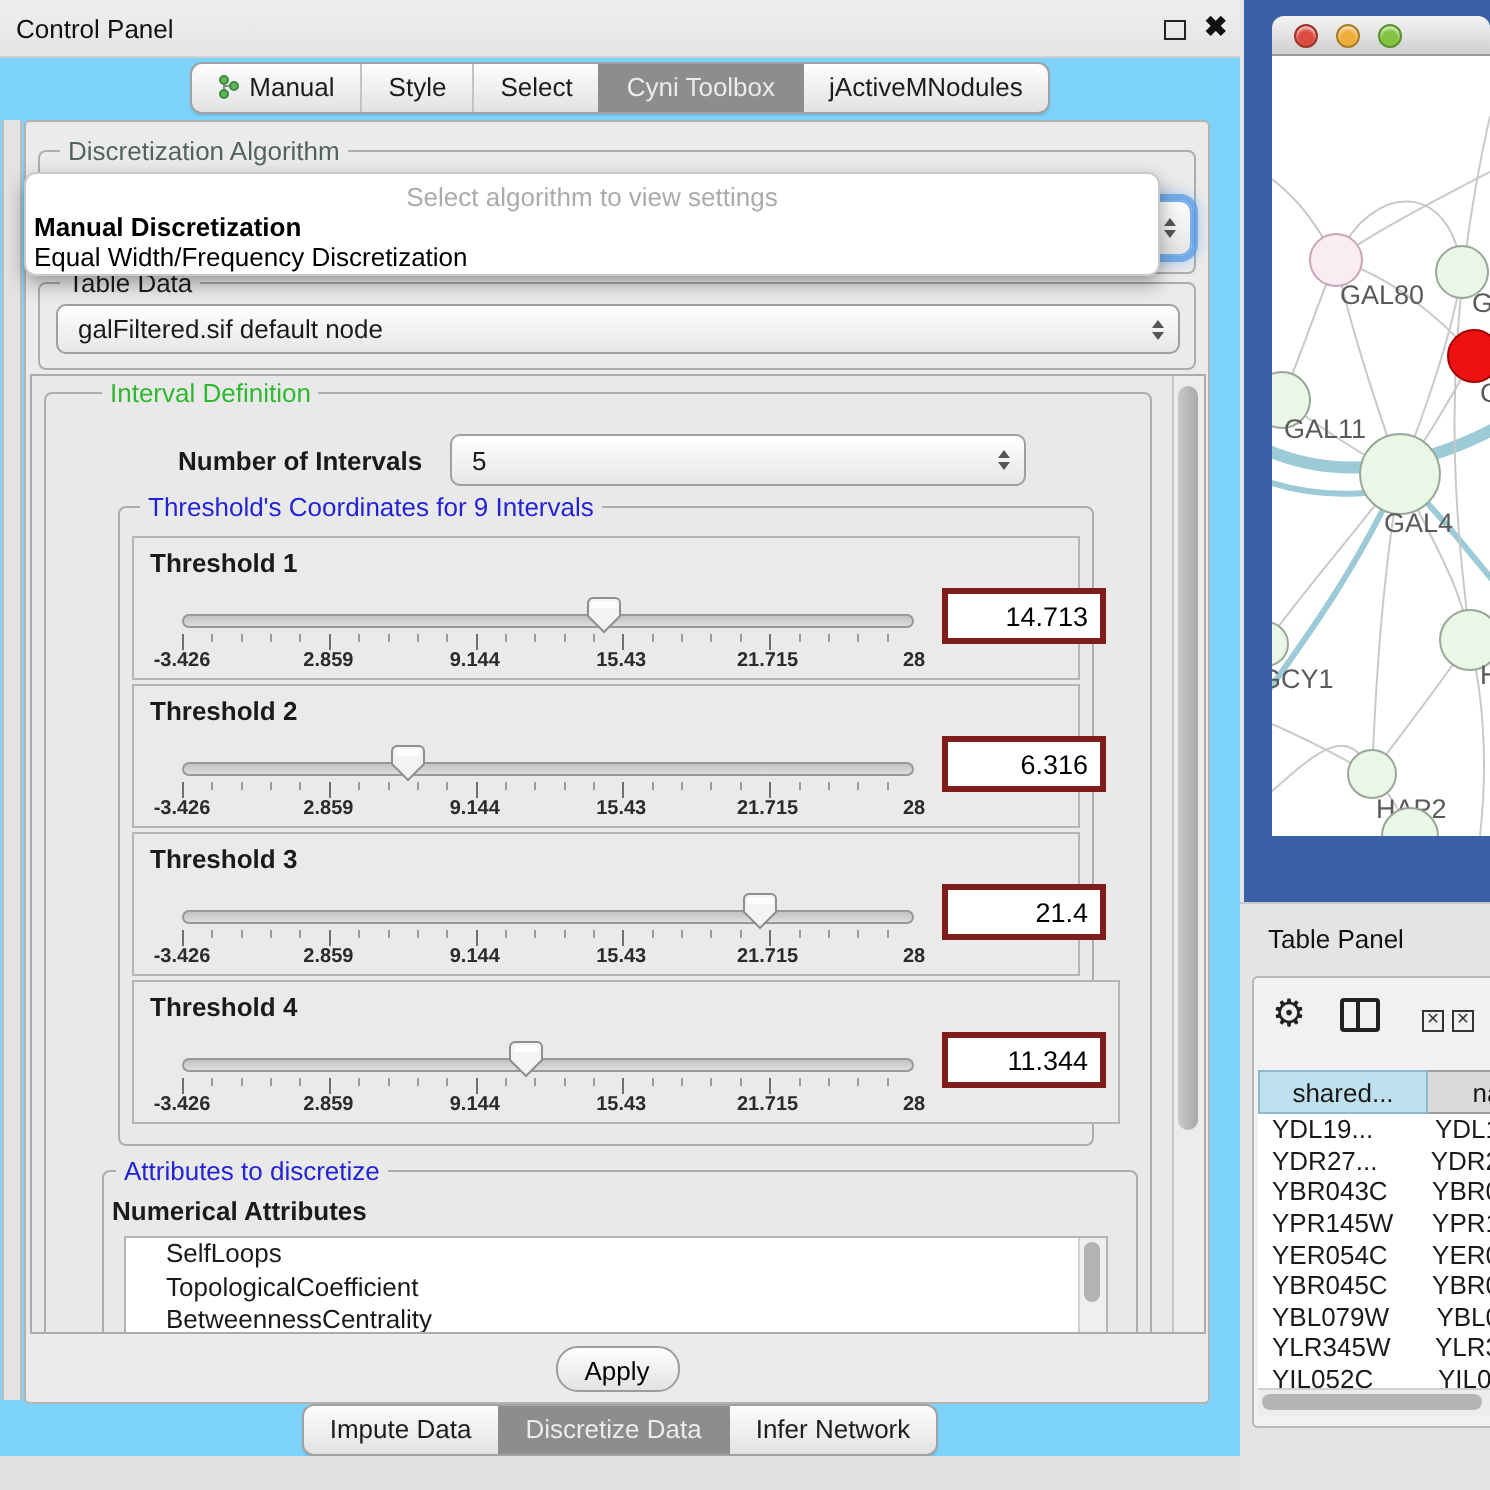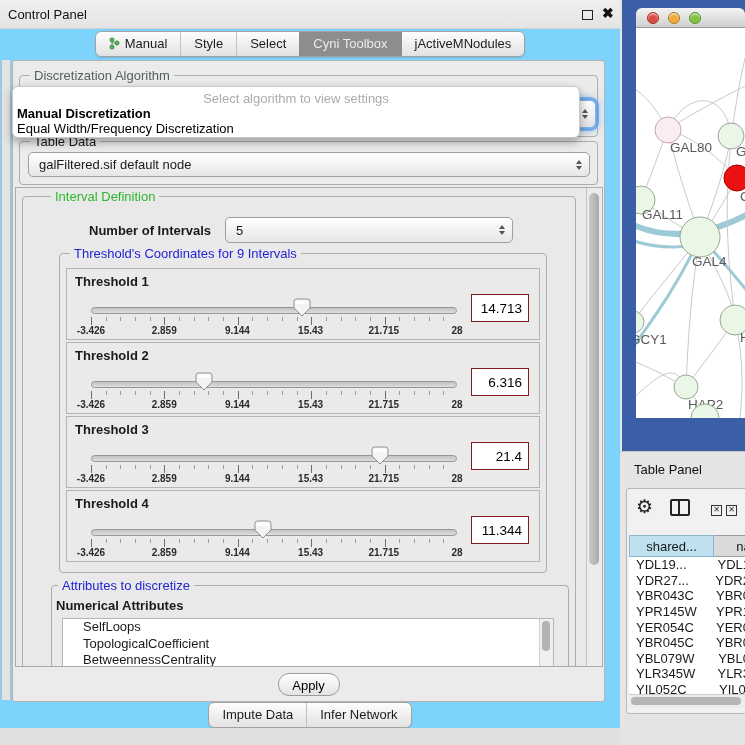--- a/index.html
+++ b/index.html
@@ -41,21 +41,21 @@
   #grp-thresh{left:36px;top:56px;width:486px;height:318px;}
   #grp-thresh > .grp-title{color:#2323d6;background:#e9e9e9;}
   .thr{position:absolute;left:6px;width:472px;height:70px;border:1px solid #b5b5b5;background:#eaeaea;}
   .thr-label{position:absolute;left:8px;top:5px;font-weight:bold;}
   .track{position:absolute;left:24px;top:38px;width:366px;height:7px;border-radius:4px;border:1px solid #979797;background:linear-gradient(#c2c2c2,#dedede);box-sizing:border-box;}
   .thumb-svg{position:absolute;top:29px;width:18px;height:19px;}
   .ticks{position:absolute;left:24px;top:48px;width:367px;height:8px;}
   .ticks::before{content:"";position:absolute;left:0;top:0;width:100%;height:4px;background:repeating-linear-gradient(90deg,#9a9a9a 0 1px,transparent 1px 4%);}
   .ticks::after{content:"";position:absolute;left:0;top:0;width:100%;height:8px;background:repeating-linear-gradient(90deg,#6e6e6e 0 1px,transparent 1px 20%);}
   .scale-lbl{position:absolute;top:56px;transform:translateX(-50%);font-size:10px;font-weight:bold;color:#2b2b2b;white-space:nowrap;}
-  .val{position:absolute;left:404px;top:25px;width:58px;height:28px;border:1px solid #7f1d1d;background:#fff;font-family:"Liberation Sans",sans-serif;font-size:13.5px;text-align:right;padding:0 6px;box-sizing:border-box;}
+  .val{position:absolute;left:404px;top:25px;width:82px;height:28px;border:3px solid #7f1d1d;background:#fff;font-family:"Liberation Sans",sans-serif;font-size:13.5px;text-align:right;padding:0 6px;box-sizing:border-box;}
   #grp-attrs{left:28px;top:388px;width:516px;height:150px;}
   #grp-attrs > .grp-title{left:6px;color:#2323d6;background:#e9e9e9;}
   .attrs-sub{position:absolute;left:4px;top:12px;font-weight:bold;}
   .attr-list{position:absolute;left:10px;top:32px;width:490px;height:110px;background:#fff;border:1px solid #b5b5b5;overflow:hidden;}
   .attr-item{padding:1px 0 1px 20px;font-size:13px;line-height:14.5px;}
   .list-vscroll{position:absolute;right:0;top:0;bottom:0;width:13px;background:#efefef;border-left:1px solid #cfcfcf;}
   .list-vscroll .thumb{position:absolute;left:2px;top:2px;width:8px;height:30px;border-radius:4px;background:#b3b3b3;}
   .apply-btn{position:absolute;left:calc(50% - 31px);top:612px;width:62px;height:23px;border:1px solid #9c9c9c;border-radius:11px;
      background:linear-gradient(#fefefe,#e3e3e3);font-family:"Liberation Sans",sans-serif;font-size:13px;line-height:21px;}
   .bottomtabs{position:absolute;left:0;top:702px;width:620px;display:flex;justify-content:center;}
@@ -215,21 +215,21 @@
               </svg>
               <div class="ticks"></div>
               <span class="scale-lbl" style="left: 24px;">-3.426</span>
               <span class="scale-lbl" style="left: 97.2px;">2.859</span>
               <span class="scale-lbl" style="left: 170.4px;">9.144</span>
               <span class="scale-lbl" style="left: 243.6px;">15.43</span>
               <span class="scale-lbl" style="left: 316.8px;">21.715</span>
               <span class="scale-lbl" style="left: 390px;">28</span>
               <input class="val" value="21.4" style="">
             </div>
-            <div class="thr" style="top: 236px;">
+            <div class="thr" style="top: 236px; padding-left: 20px;">
               <div class="thr-label">Threshold 4</div>
               <div class="track"></div>
               <svg class="thumb-svg" viewBox="0 0 18 19" style="left: 187.017px;">
                 <path d="M3.5 1h11a2.5 2.5 0 0 1 2.5 2.5V10l-8 8-8-8V3.5A2.5 2.5 0 0 1 3.5 1z" fill="#f3f3f3" stroke="#8f8f8f"></path>
                 <path d="M4.5 2.4h9a1.8 1.8 0 0 1 1.8 1.8V6h-12.6V4.2a1.8 1.8 0 0 1 1.8-1.8z" fill="#ffffff" opacity="0.8"></path>
               </svg>
               <div class="ticks"></div>
               <span class="scale-lbl" style="left: 24px;">-3.426</span>
               <span class="scale-lbl" style="left: 97.2px;">2.859</span>
               <span class="scale-lbl" style="left: 170.4px;">9.144</span>
@@ -258,20 +258,23 @@
         </div>
     </div>
 
     <button class="apply-btn">Apply</button>
   </div>
 
   <div class="bottomtabs">
     <div class="tabgroup" id="bottom-tabs">
         <span class="tab">
           <span>Impute Data</span>
+        </span>
+        <span class="tab sel">
+          <span>Discretize Data</span>
         </span>
         <span class="tab">
           <span>Infer Network</span>
         </span>
       </div>
   </div>
   <div class="bottom-bg"></div>
 
   <div class="popup">
     <div class="hint">Select algorithm to view settings</div>

